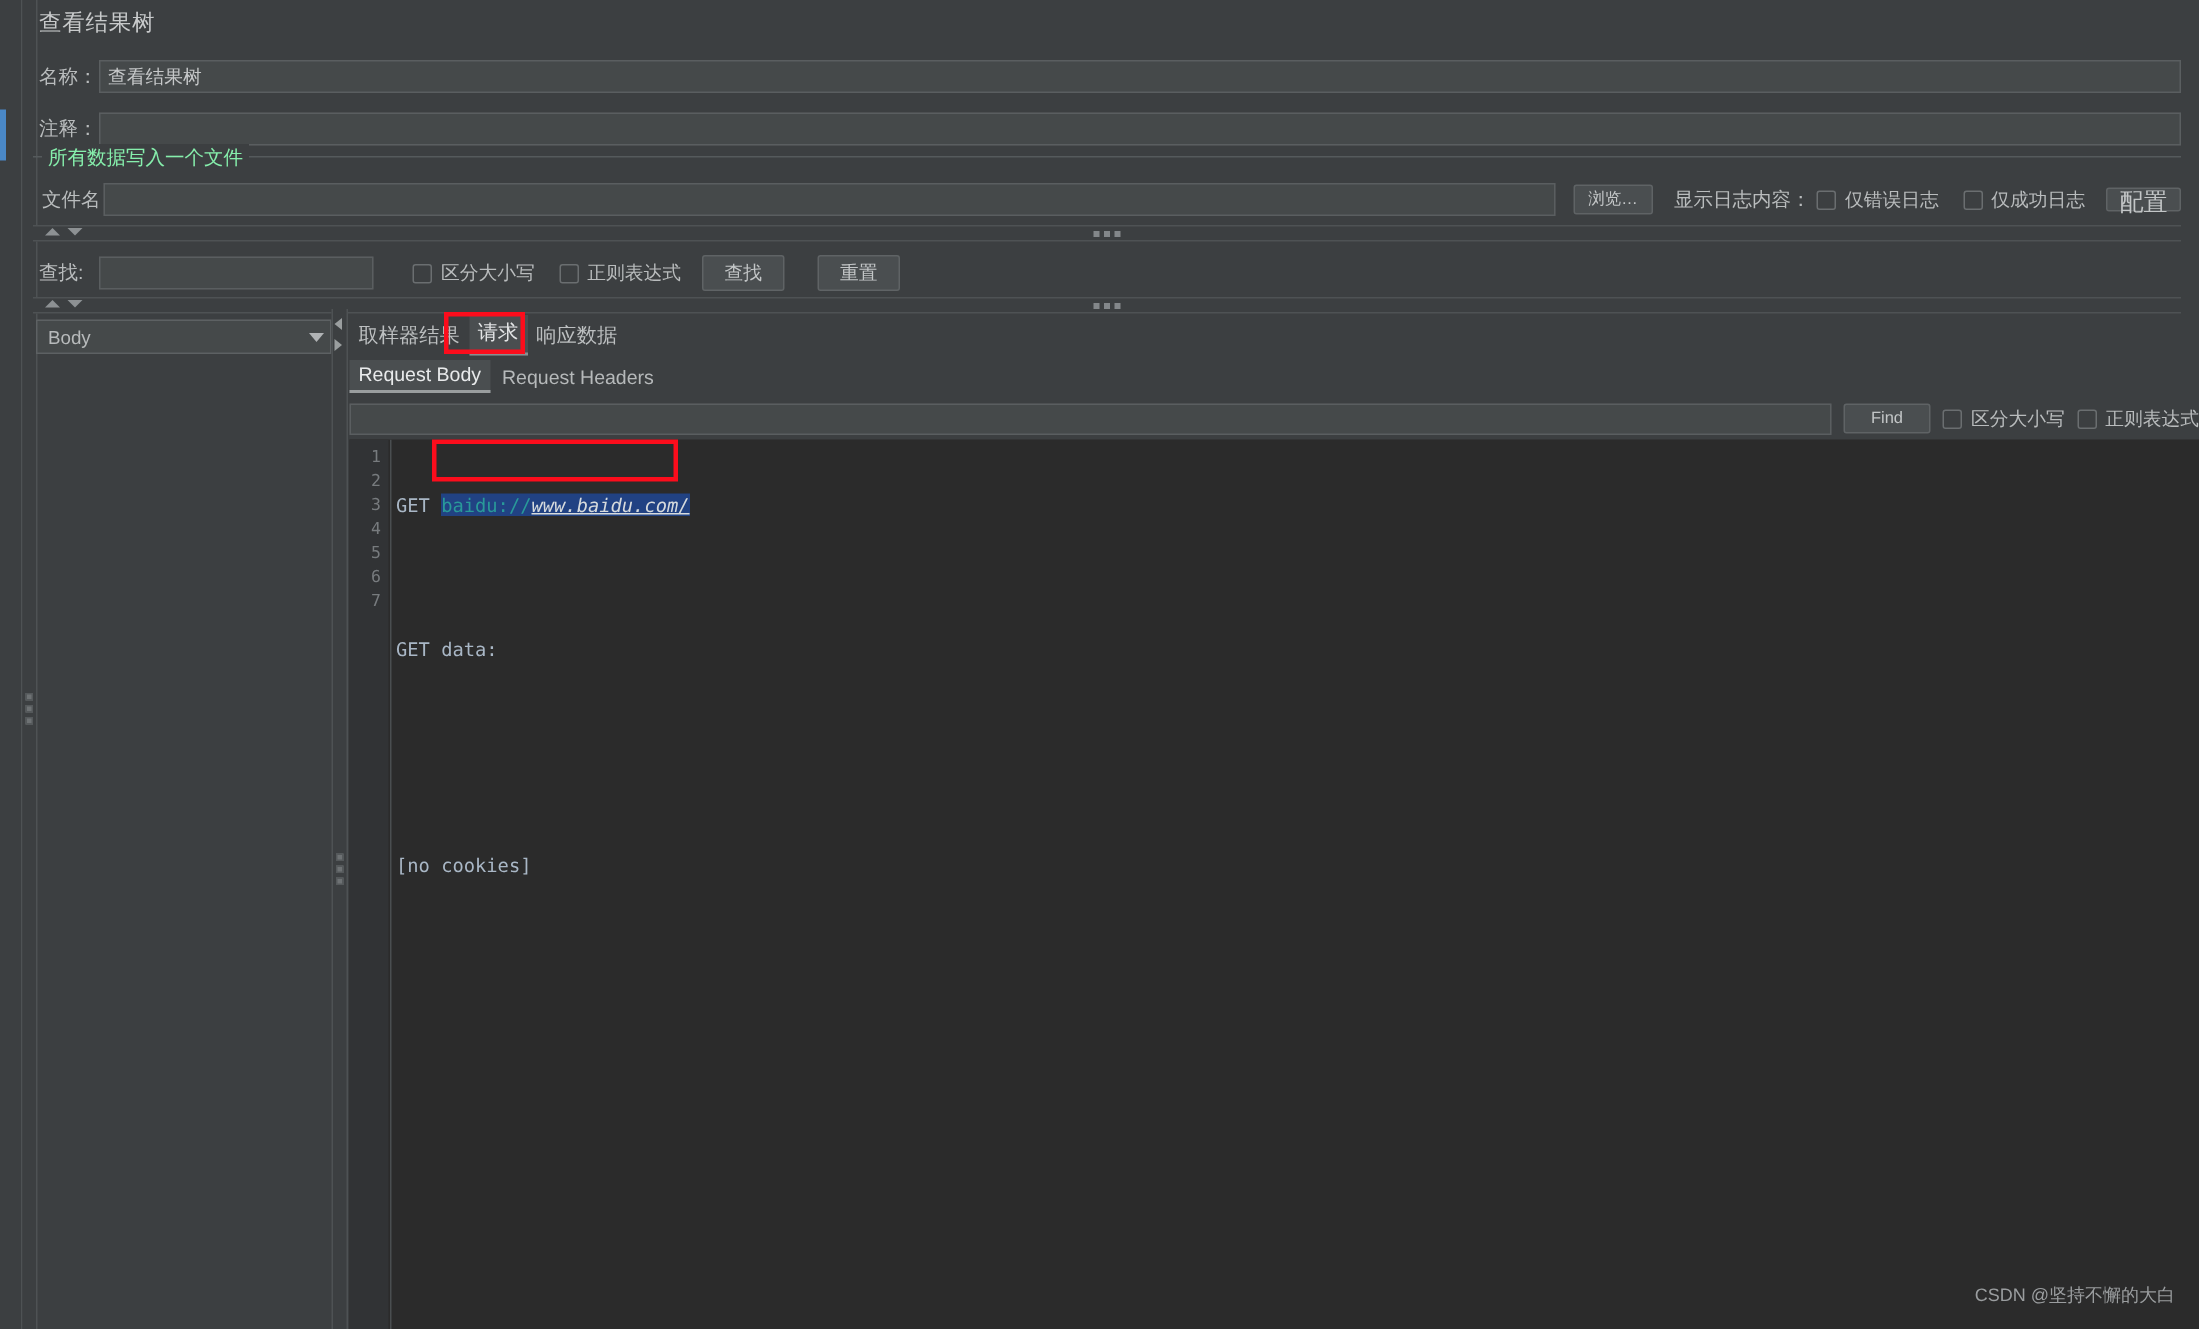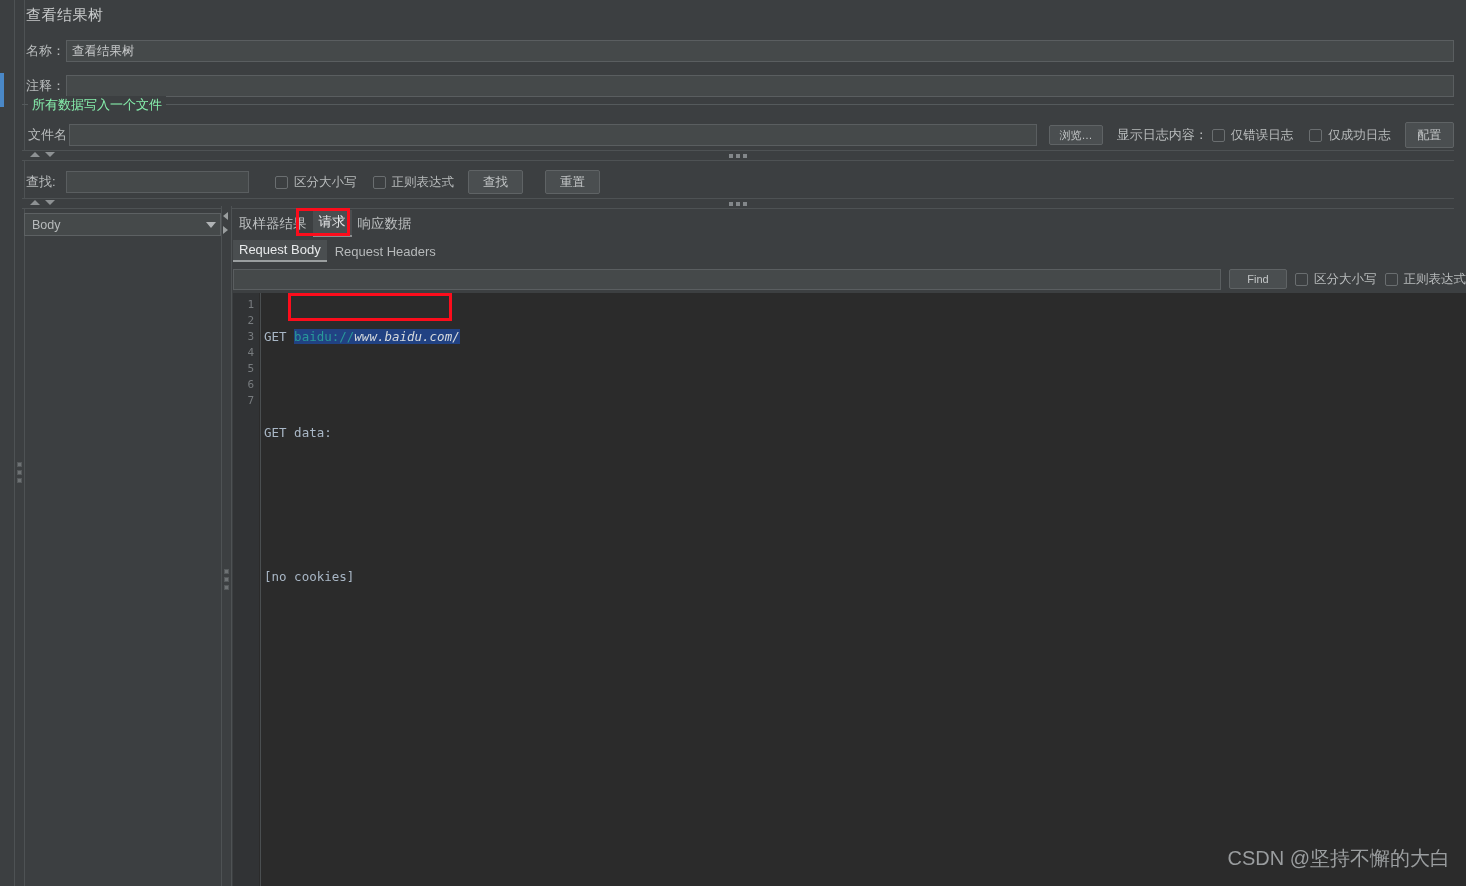--- a/index.html
+++ b/index.html
@@ -71,23 +71,23 @@
     background: #3c3f41; padding: 0 4px;
     font-size: 13px; color: #86efac;
   }
 
   
   .btn {
     background: #4a4e50;
     border: 1px solid #5f6365;
     border-radius: 2px;
     color: #c3c6c7;
-    font-size: 12px;
+    font-size: 16px;
     padding: 0 8px;
-    height: 26px;
+    height: 16px;
     line-height: 20px;
     cursor: pointer;
     font-family: "Liberation Sans", sans-serif;
     white-space: nowrap;
   }
   .btn.small { font-size: 11px; height: 20px; line-height: 18px; }
   .btn.cjk { font-size: 12.5px; height: 24px; line-height: 22px; padding: 0 14px; }
 
   
   .cbox {
@@ -234,27 +234,27 @@
   .code {
     position: absolute; left: 31px; top: 4px; right: 0;
     color: #a9b7c6; line-height: 16px; white-space: pre;
   }
   .code div { height: 16px; }
   .sel-url {
     background: #214283;
   }
   .scheme { color: #299999; }
   .urlpart {
-    color: #d7dbdd; font-style: italic; 
+    color: #d7dbdd; font-style: italic; text-decoration: underline;
   }
 
   
   .watermark {
     position: absolute; right: 16px; bottom: 14px;
-    color: #9a9d9f; font-size: 20px;
+    color: #9a9d9f; font-size: 12px;
   }
 </style>
 </head>
 <body>
 
 <div id="app">
 
   <div class="edge-strip">
     <div class="edge-accent"></div>
   </div>

